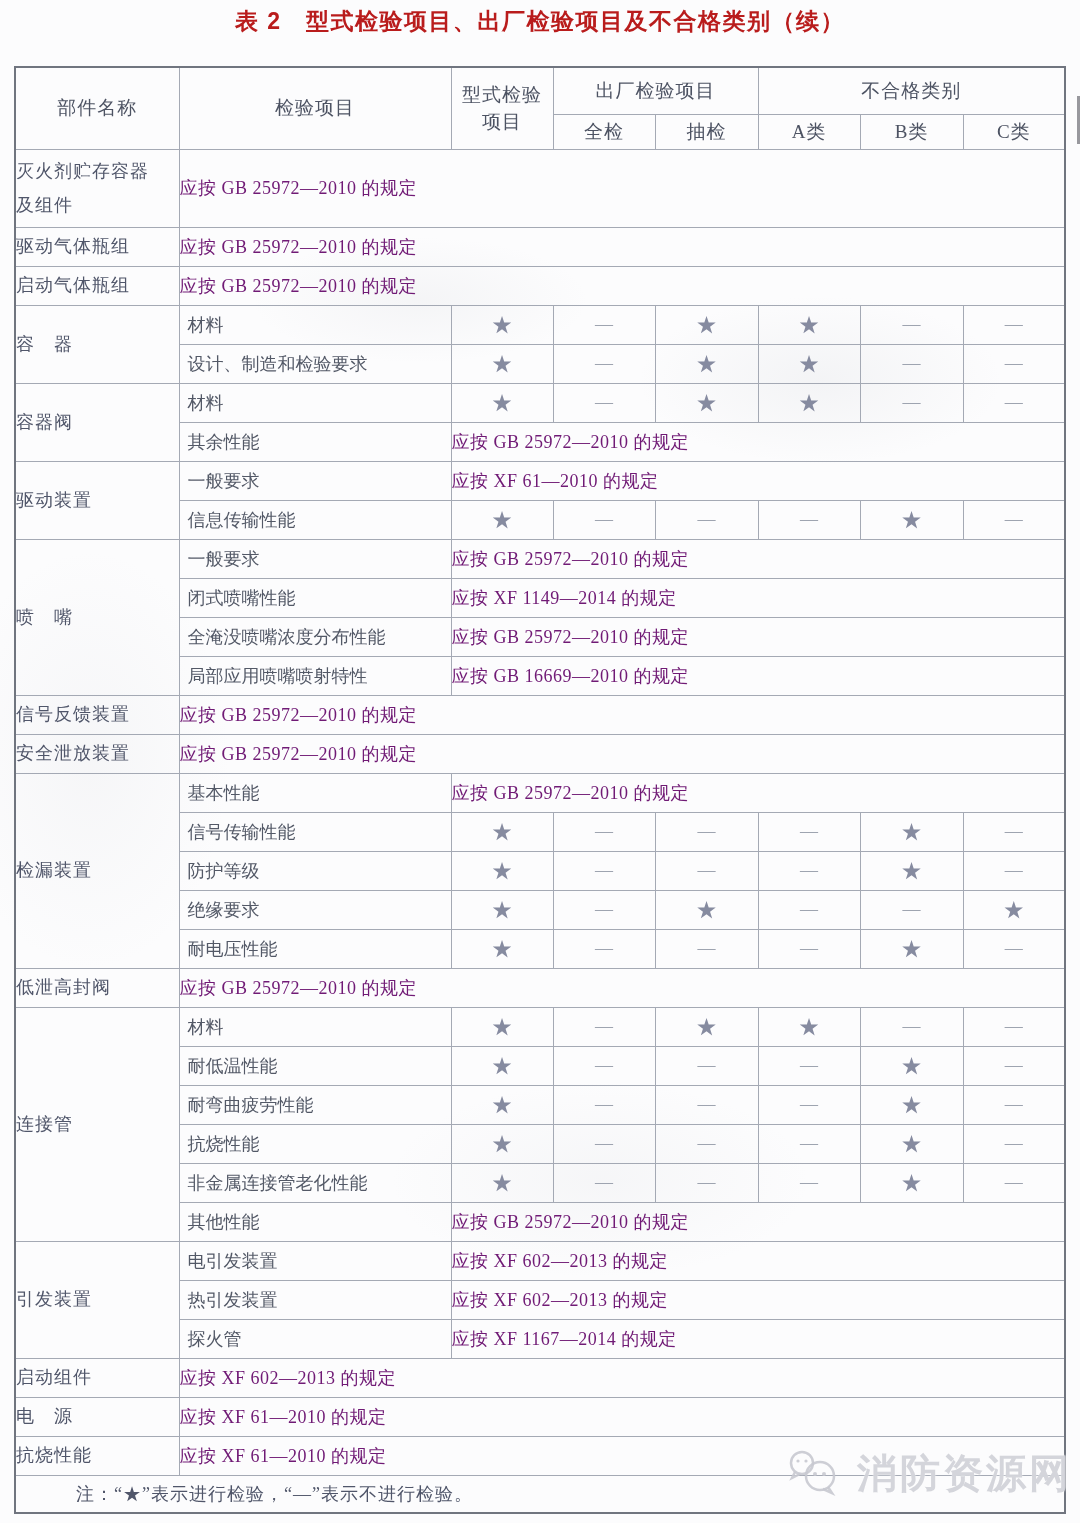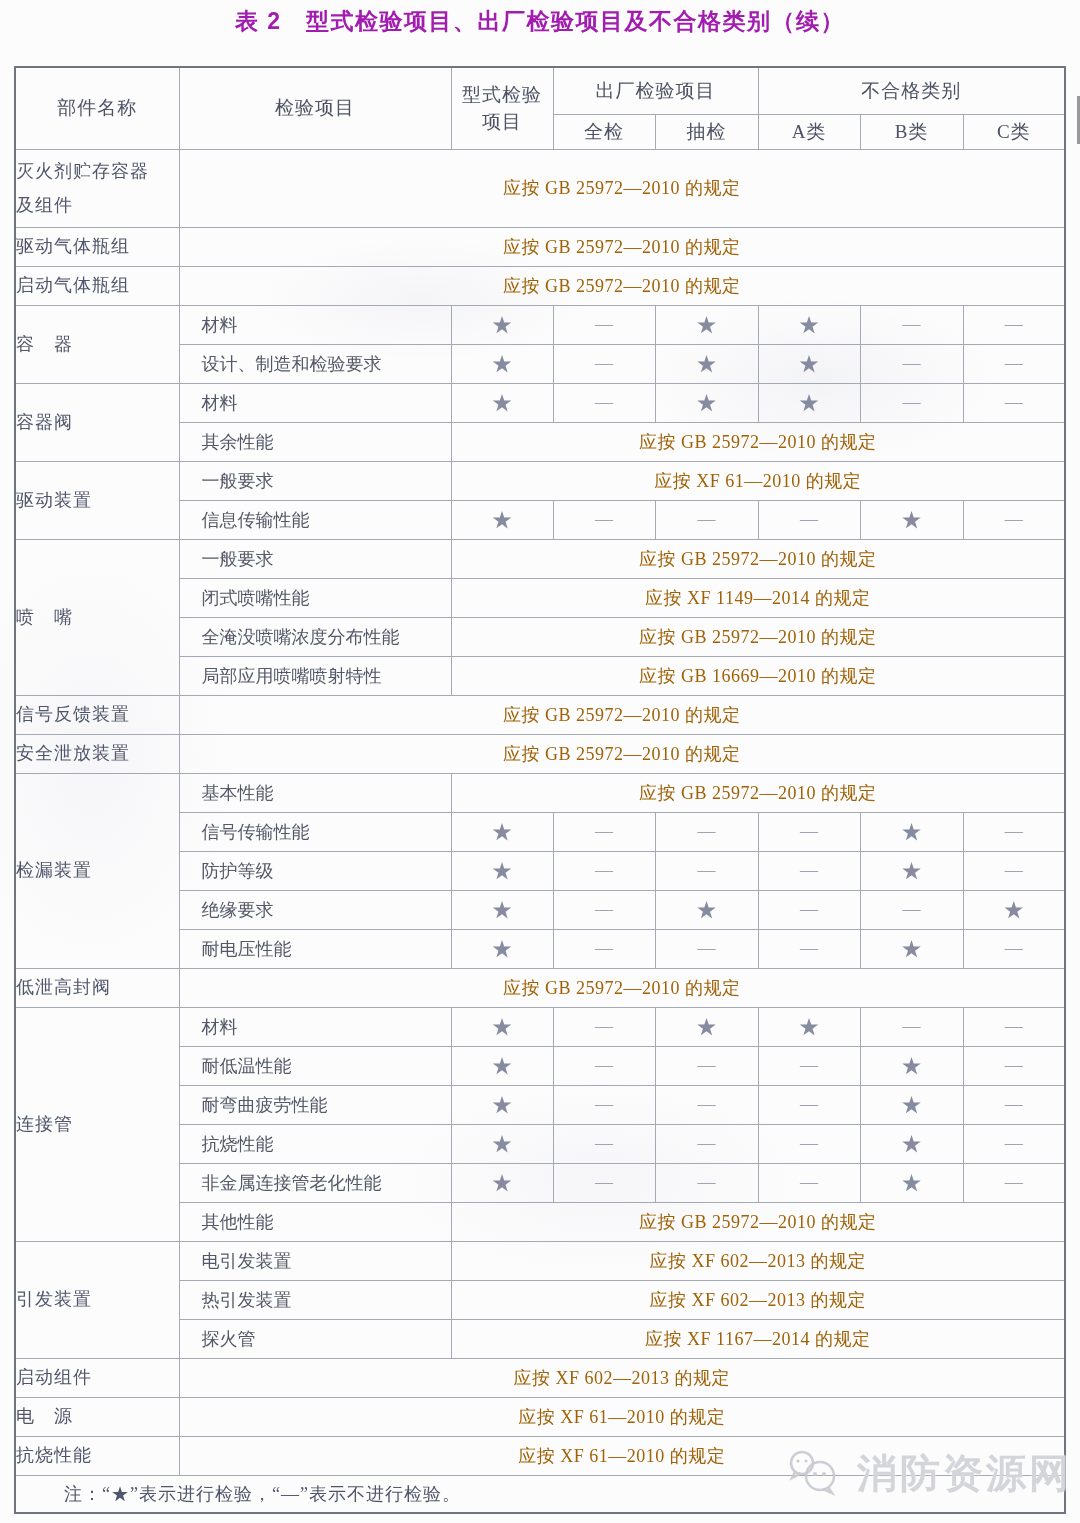--- a/index.html
+++ b/index.html
@@ -23,21 +23,21 @@
     pointer-events: none;
   }
   .page-title {
     position: absolute;
     top: 6px; left: 0; width: 100%;
     text-align: center;
     font-family: "Liberation Sans", "DejaVu Sans", sans-serif;
     font-weight: 700;
     font-size: 23px;
     letter-spacing: 1.5px;
-    color: #a21caf;
+    color: #b91c1c;
   }
   table.spec-table {
     position: absolute;
     left: 14px; top: 66px;
     width: 1050px;
     border-collapse: collapse;
     table-layout: fixed;
     border: 2px solid #70757f;
     background: transparent;
   }
@@ -62,34 +62,33 @@
     letter-spacing: 1px;
   }
   .type-col span { display: block; line-height: 1.45; }
   td.component-cell, td.group-cell {
     letter-spacing: 1px;
     line-height: 1.9;
     color: #50566a;
   }
   td.item-cell {
     text-align: left;
-    padding-left: 22px;
+    padding-left: 8px;
     color: #535967;
   }
   td.spec-cell {
-    text-align: center;
     letter-spacing: 0.5px;
-    color: #a16207;
+    color: #701a75;
   }
   td.mark-cell { text-align: center; }
   td.mark-cell.star { font-size: 21px; color: #868ba0; }
   td.mark-cell.dash { font-size: 18px; color: #9aa0ad; }
   td.note-cell {
     text-align: left;
-    padding-left: 48px;
+    padding-left: 60px;
     font-size: 18px;
     color: #50566a;
     letter-spacing: 1px;
     margin-top: 44px;
   }
   .watermark {
     position: absolute;
     top: 1446px; right: 8px;
     display: flex;
     align-items: center;

